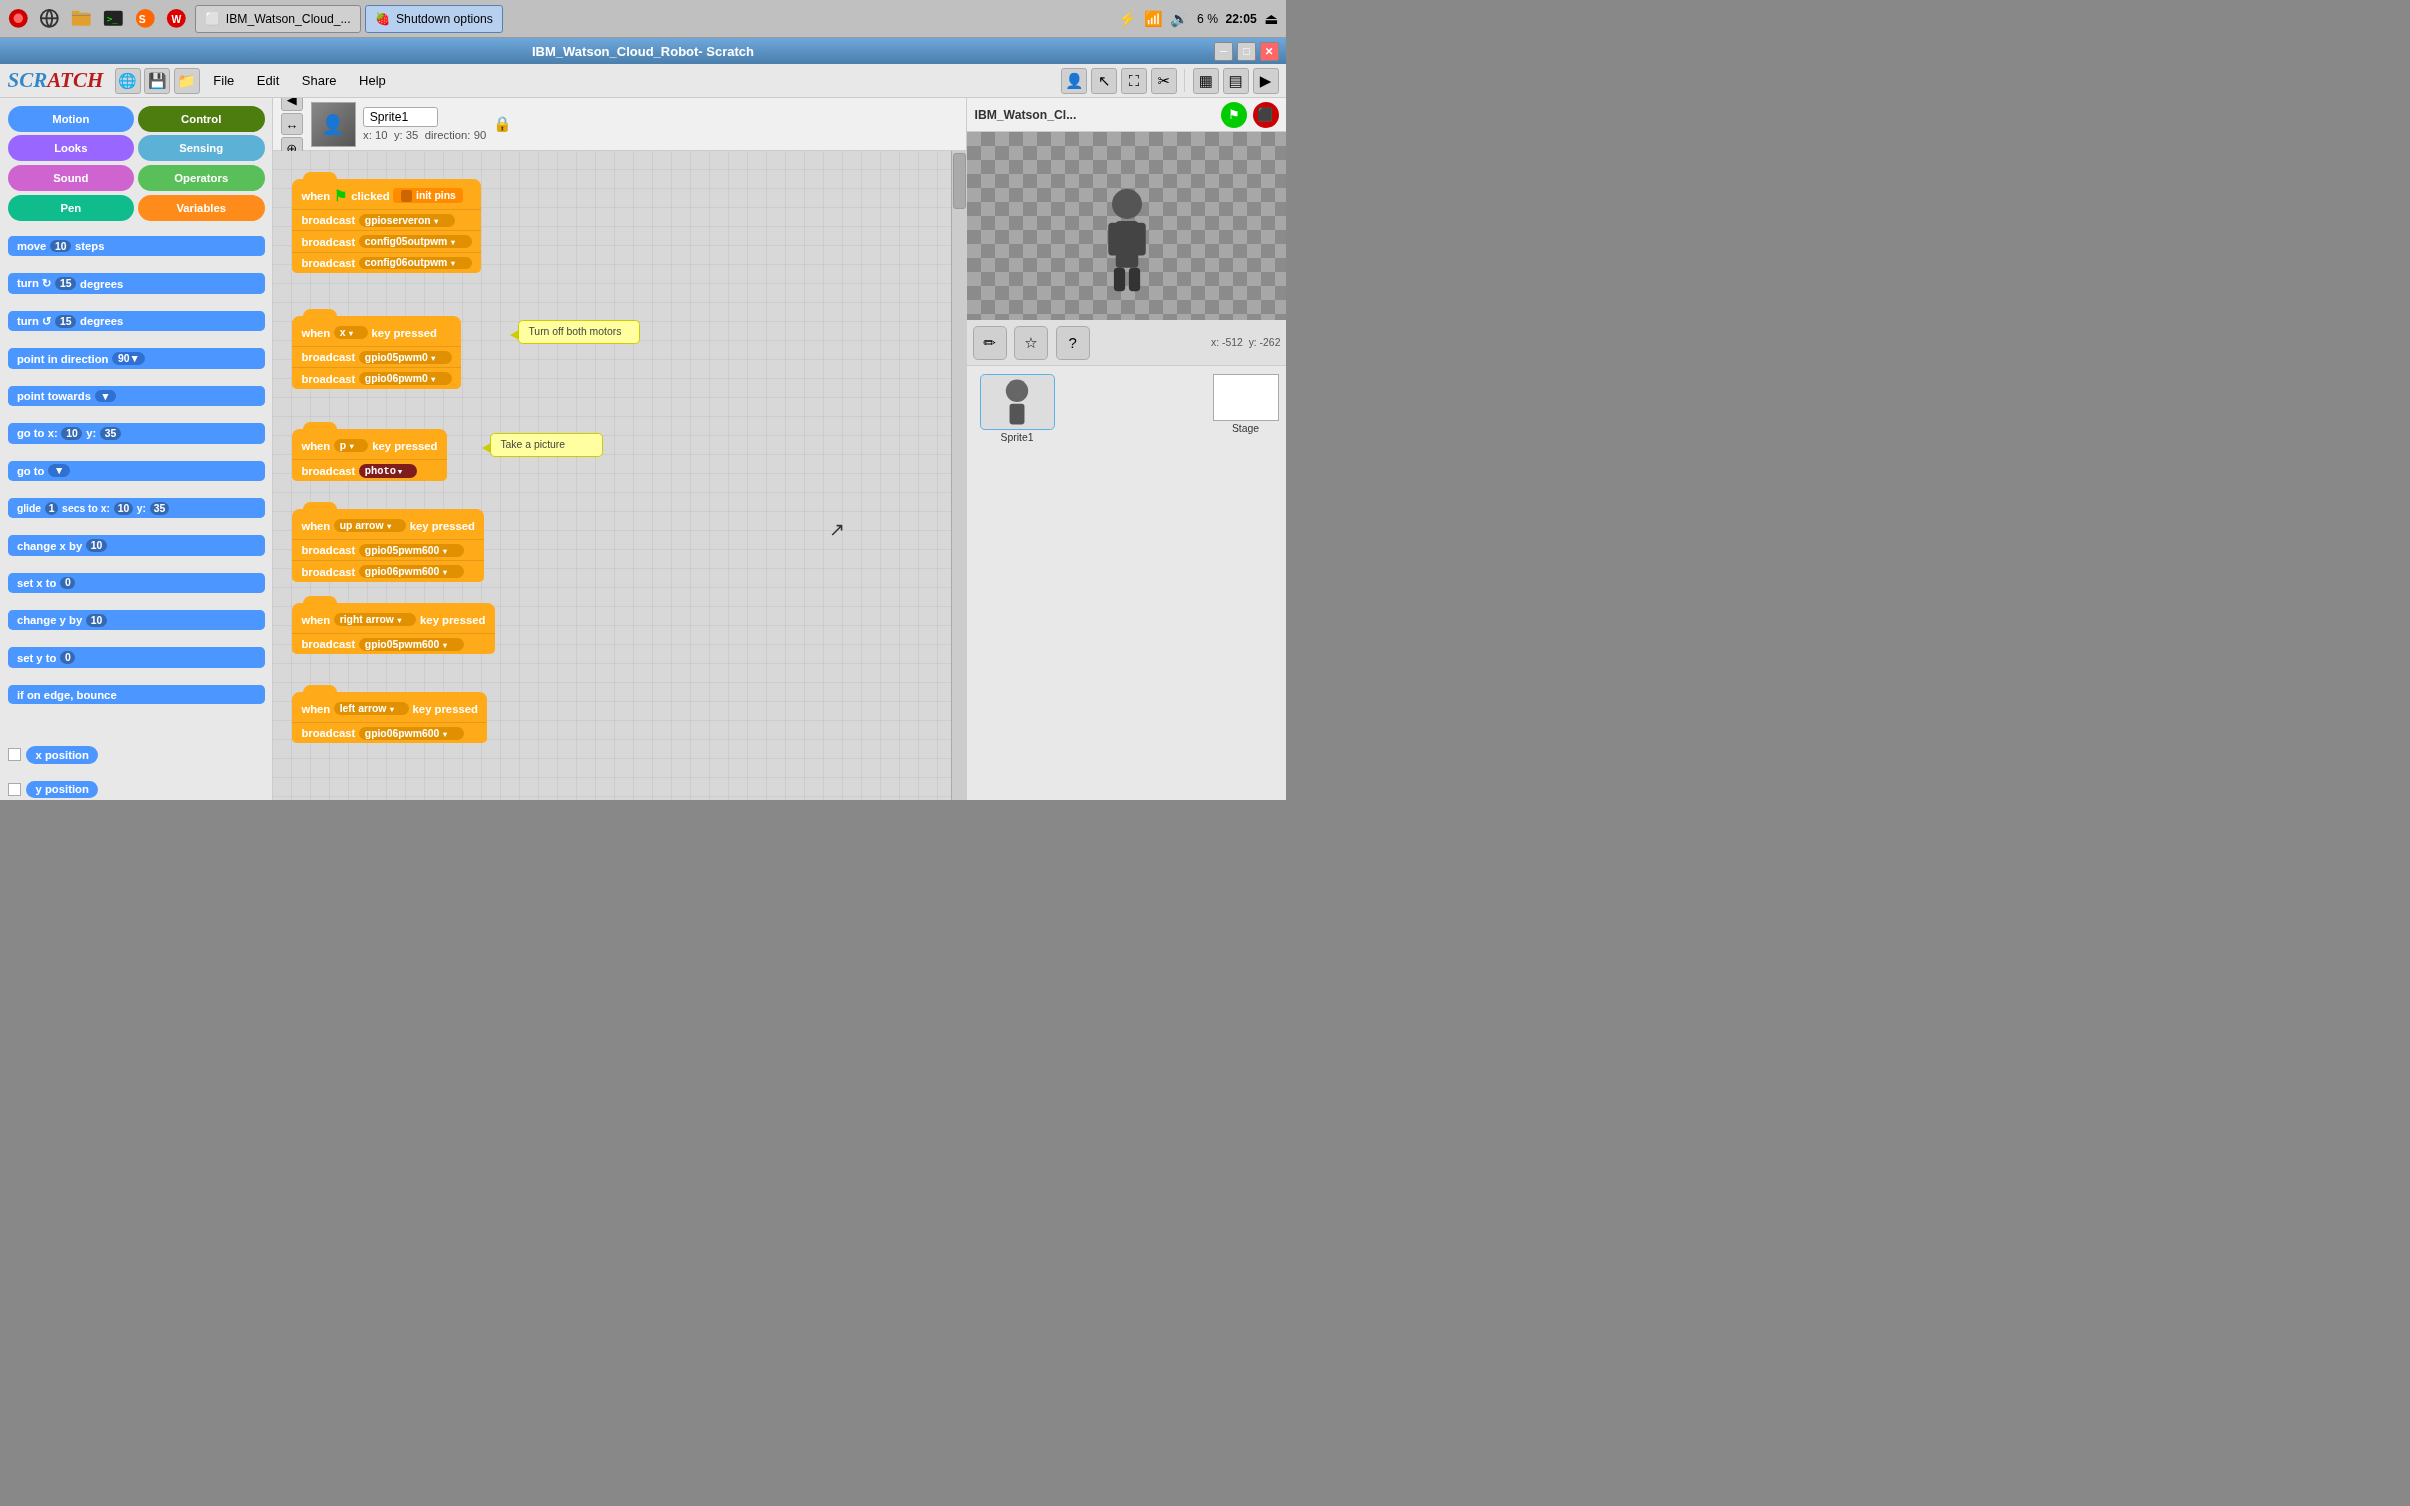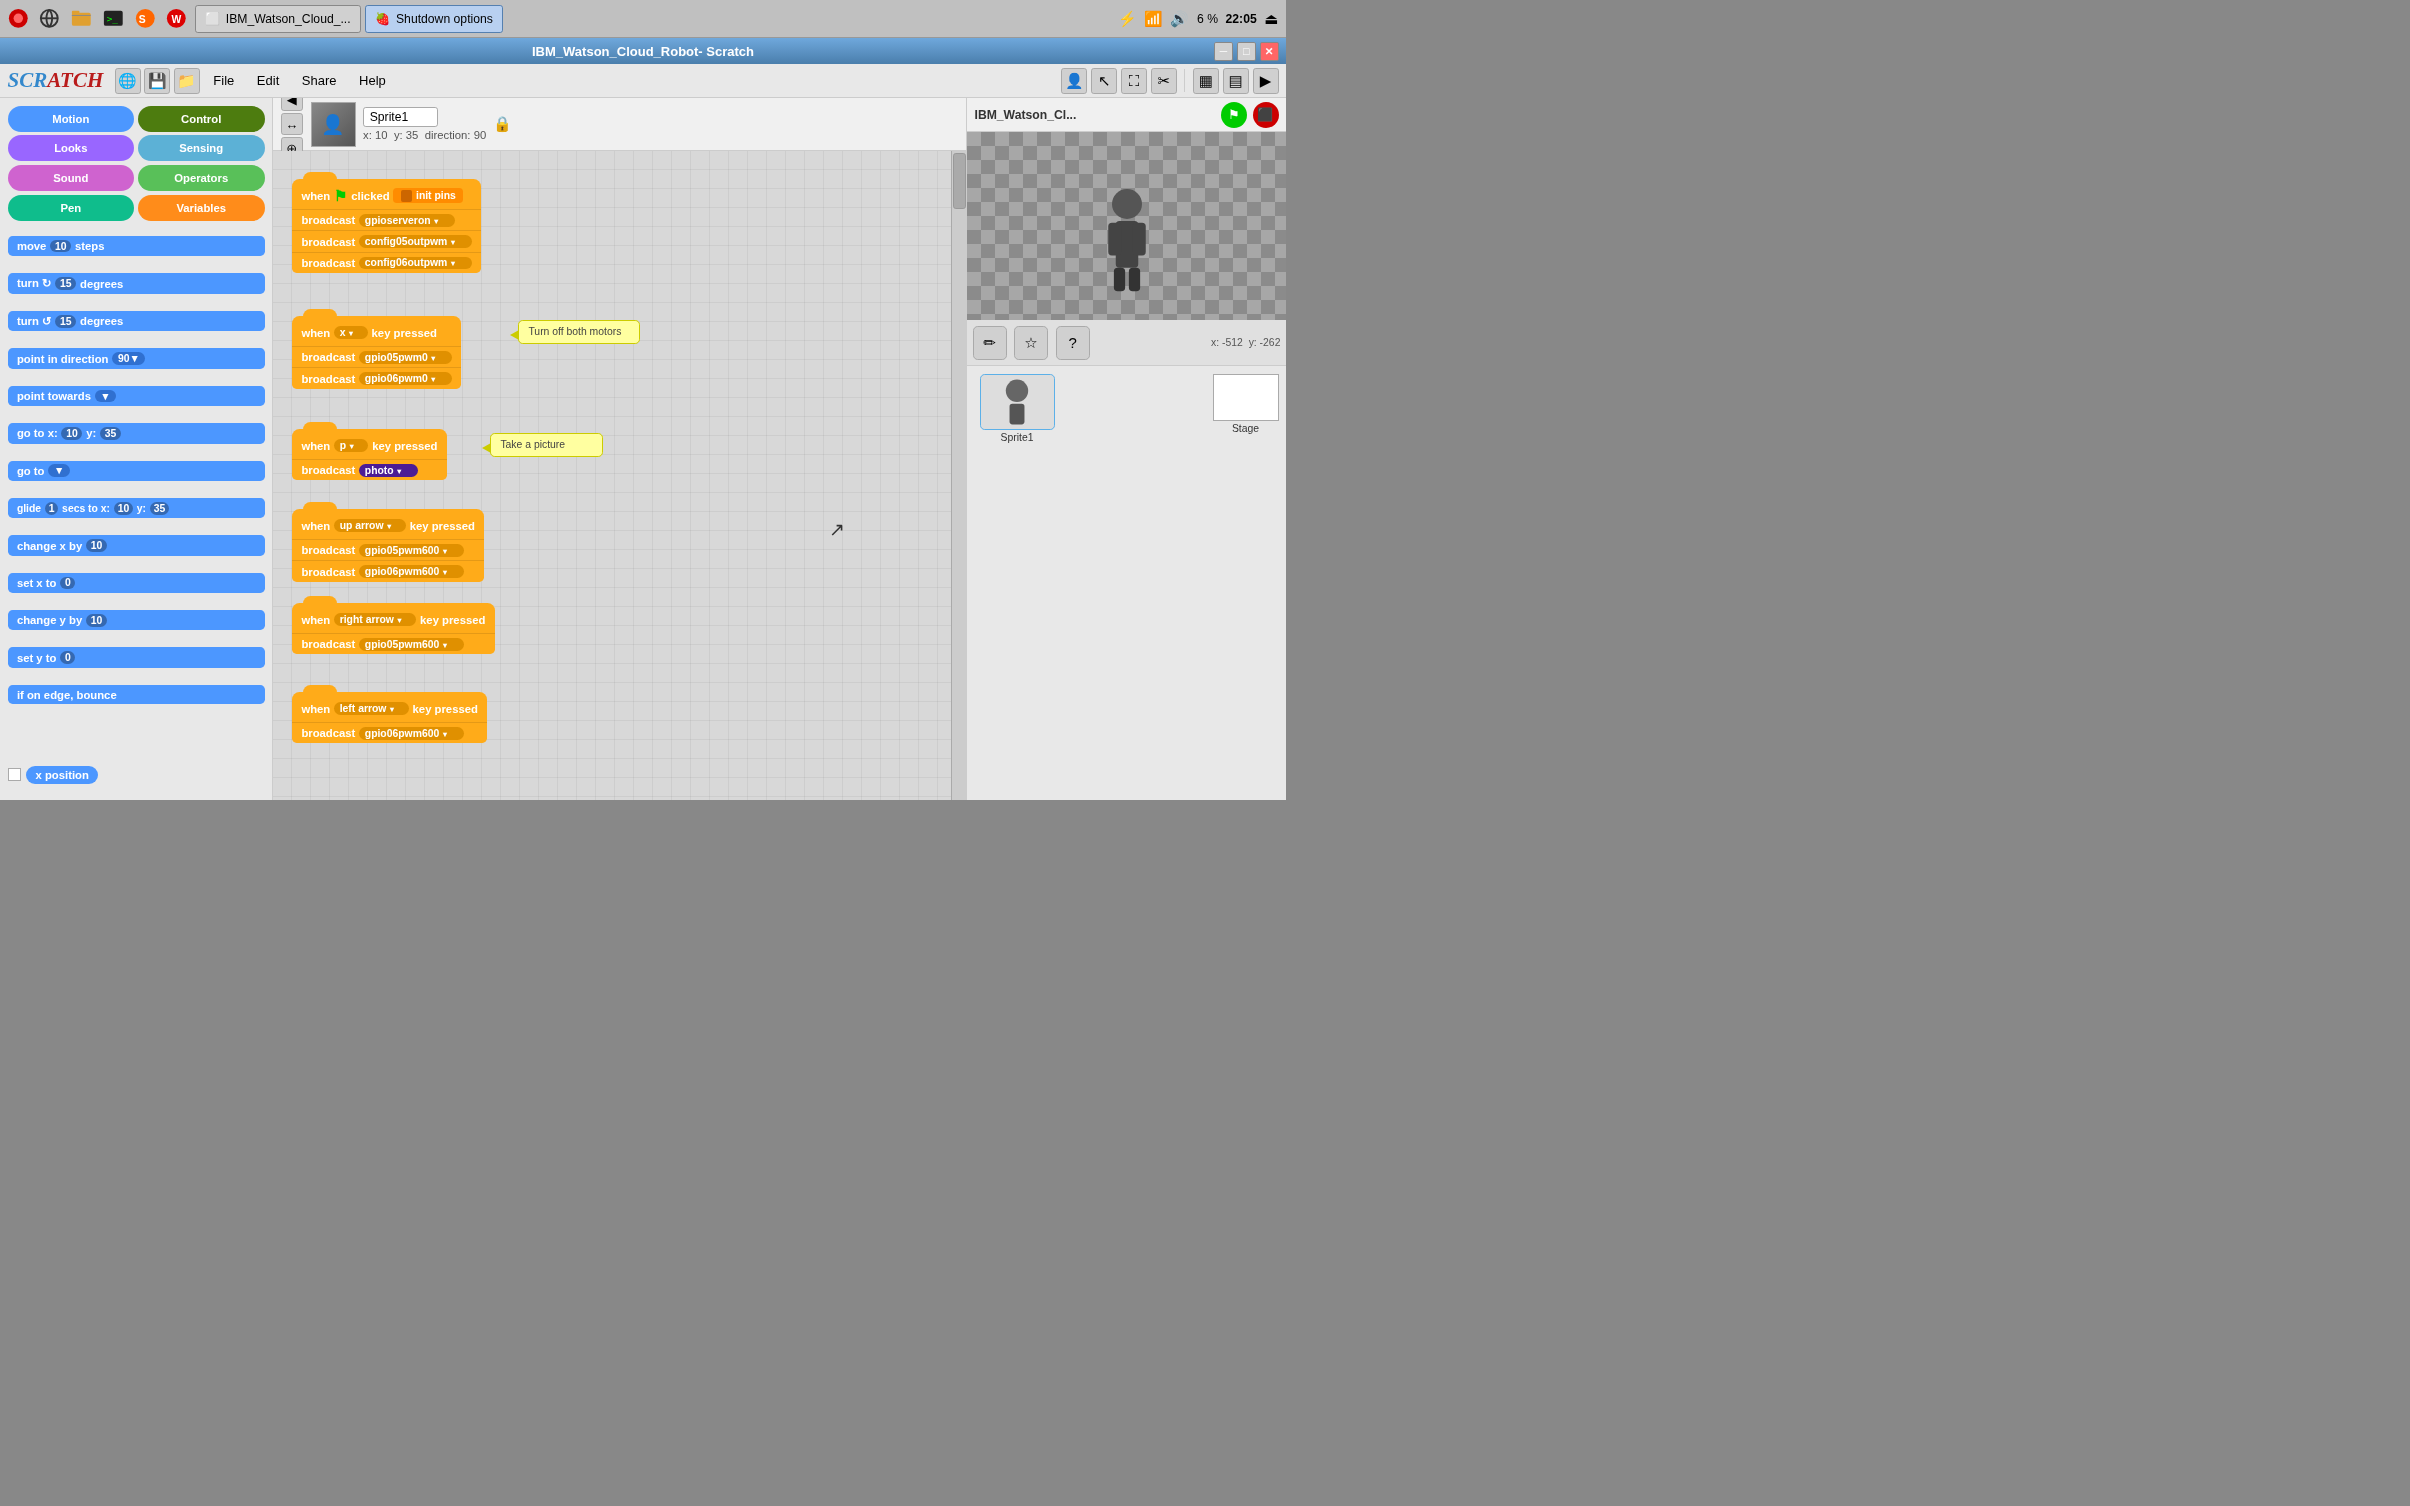--- a/index.html
+++ b/index.html
@@ -528,21 +528,21 @@
         </div>
         <div class="block block-blue">
           set y to <span class="sc-num" style="background:rgba(0,0,0,0.3);border-radius:7.5px;padding:0.9px 4.7px;">0</span>
         </div>
         <div class="block block-blue">
           if on edge, bounce
         </div>
 
         <div style="height:7.5px;"></div>
 
-        <div style="display:flex;align-items:center;gap:5.6px;margin-top:20px;">
+        <div style="display:flex;align-items:center;gap:5.6px;">
           <span class="block-check"></span>
           <span class="block" style="background:#4c97ff;border-radius:11.3px;padding:2.8px 9.4px;">x position</span>
         </div>
         <div style="display:flex;align-items:center;gap:5.6px;">
           <span class="block-check"></span>
           <span class="block" style="background:#4c97ff;border-radius:11.3px;padding:2.8px 9.4px;">y position</span>
         </div>
         <div style="display:flex;align-items:center;gap:5.6px;">
           <span class="block-check"></span>
           <span class="block" style="background:#4c97ff;border-radius:11.3px;padding:2.8px 9.4px;">direction</span>
@@ -620,21 +620,21 @@
         </div>
 
         <div class="script-group" style="top:278px;left:19px;">
           <div style="position:relative;background:#ffab19;border-radius:7.5px 7.5px 0 0;padding:7.5px 9.4px 3.8px 9.4px;display:flex;align-items:center;gap:3.8px;font-size:11.3px;color:white;font-weight:bold;min-height:30px;">
             <div style="position:absolute;top:-7.5px;left:11.3px;width:34px;height:13px;background:#ffab19;border-radius:7.5px 7.5px 0 0;"></div>
             <span>when</span>
             <span style="background:#e09000;border-radius:9.4px;padding:0.9px 13px 0.9px 5.6px;font-size:10.4px;position:relative;">p<span style="font-size:7.5px;margin-left:1.9px;">▼</span></span>
             <span>key pressed</span>
           </div>
           <div style="background:#ffab19;padding:3.8px 9.4px;display:flex;align-items:center;gap:3.8px;font-size:11.3px;color:white;font-weight:bold;border-top:0.9px solid rgba(0,0,0,0.1);border-radius:0 0 4.7px 4.7px;">
-            broadcast <span style="background:#4c1d95;border-radius:9.4px;padding:0.9px 15px 0.9px 5.6px;font-size:10.4px;position:relative;">photo<span style="font-size:7.5px;margin-left:1.9px;">▼</span></span>
+            broadcast <span style="background:#7f1d1d;border-radius:9.4px;padding:0.9px 15px 0.9px 5.6px;font-size:10.4px;position:relative;font-family:Liberation Mono, monospace;">photo<span style="font-size:7.5px;margin-left:1.9px;">▼</span></span>
           </div>
 
           <div style="position:absolute;top:3.8px;left:198px;background:#ffffa0;border:0.9px solid #cccc00;border-radius:4.7px;padding:5.6px 9.4px;font-size:10.4px;color:#444;min-width:113px;">
             <div style="position:absolute;left:-9.4px;top:9.4px;border-top:5.6px solid transparent;border-bottom:5.6px solid transparent;border-right:9.4px solid #cccc00;"></div>
             Take a picture
           </div>
         </div>
 
         <div class="script-group" style="top:358px;left:19px;">
           <div style="position:relative;background:#ffab19;border-radius:7.5px 7.5px 0 0;padding:7.5px 9.4px 3.8px 9.4px;display:flex;align-items:center;gap:3.8px;font-size:11.3px;color:white;font-weight:bold;min-height:30px;">

